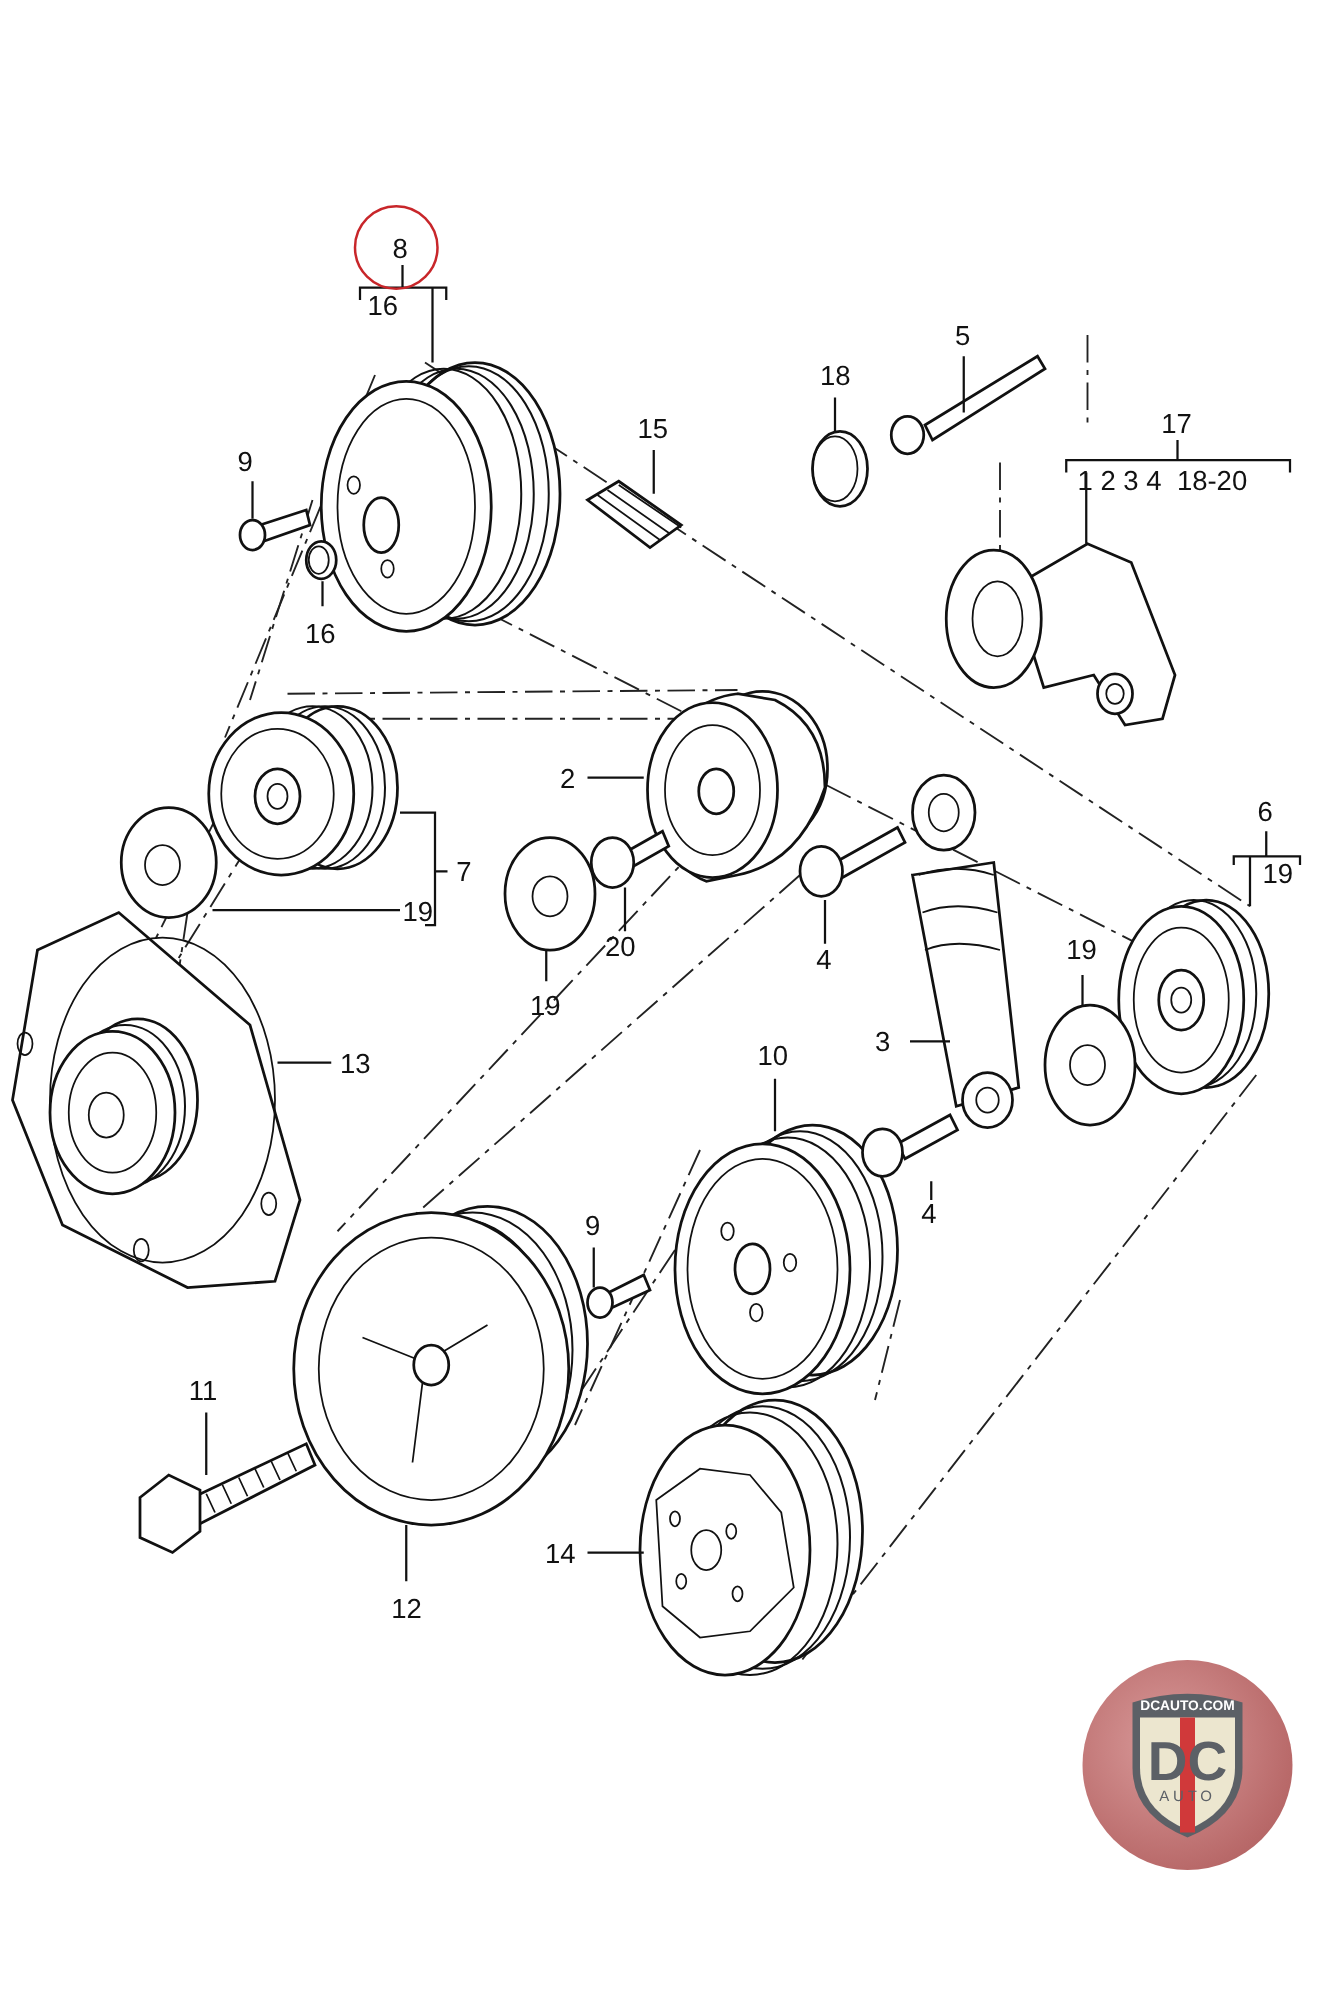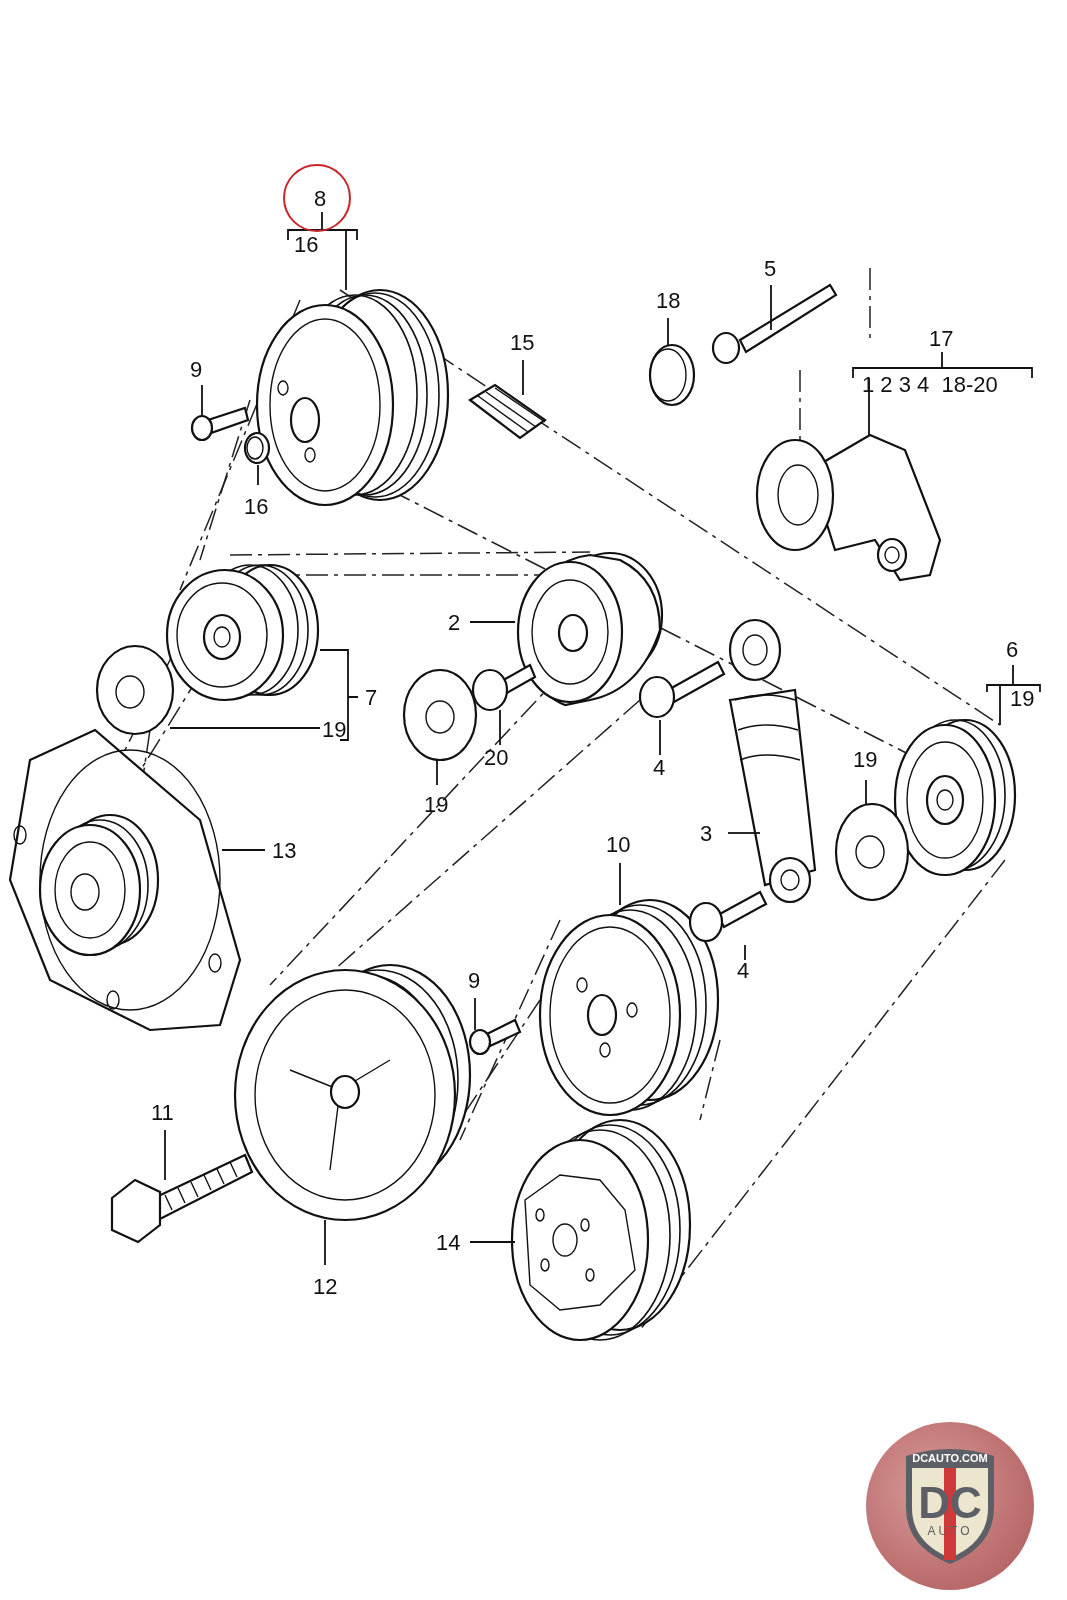--- a/index.html
+++ b/index.html
@@ -5,21 +5,21 @@
   html, body { margin: 0; padding: 0; background: #ffffff; }
   body { width: 1067px; height: 1600px; position: relative; overflow: hidden; font-family: "Liberation Sans", sans-serif; }
   #diagram { position: absolute; left: 0; top: 0; width: 1067px; height: 1600px; }
   .part { fill: #ffffff; stroke: #111; stroke-width: 2.2; }
   .thin { fill: none; stroke: #111; stroke-width: 1.4; }
   .groove { fill: none; stroke: #111; stroke-width: 1.6; }
   .belt { fill: none; stroke: #222; stroke-width: 1.5; stroke-dasharray: 22 6 4 6; }
   .leader { fill: none; stroke: #111; stroke-width: 1.8; }
   .lbl { font-family: "Liberation Sans", sans-serif; font-size: 22px; fill: #111; }
   .hl { fill: none; stroke: #c8262a; stroke-width: 2; }
-  #logo { position: absolute; left: 866px; top: 1422px; width: 168px; height: 168px; border-radius: 50%;
+  #logo { position: absolute; left: 866px; top: 1328px; width: 168px; height: 168px; border-radius: 50%;
           background: radial-gradient(circle at 40% 40%, #d99a9a, #b96a6a 70%, #a85858); overflow: hidden; }
   #logo .shield { position: absolute; left: 36px; top: 16px; width: 96px; height: 130px; }
 </style>
 </head>
 <body>
 
 <svg id="diagram" viewBox="0 0 1067 1600" xmlns="http://www.w3.org/2000/svg">
 
   <g>
     <path class="belt" d="M340 290 L1000 725"></path>

